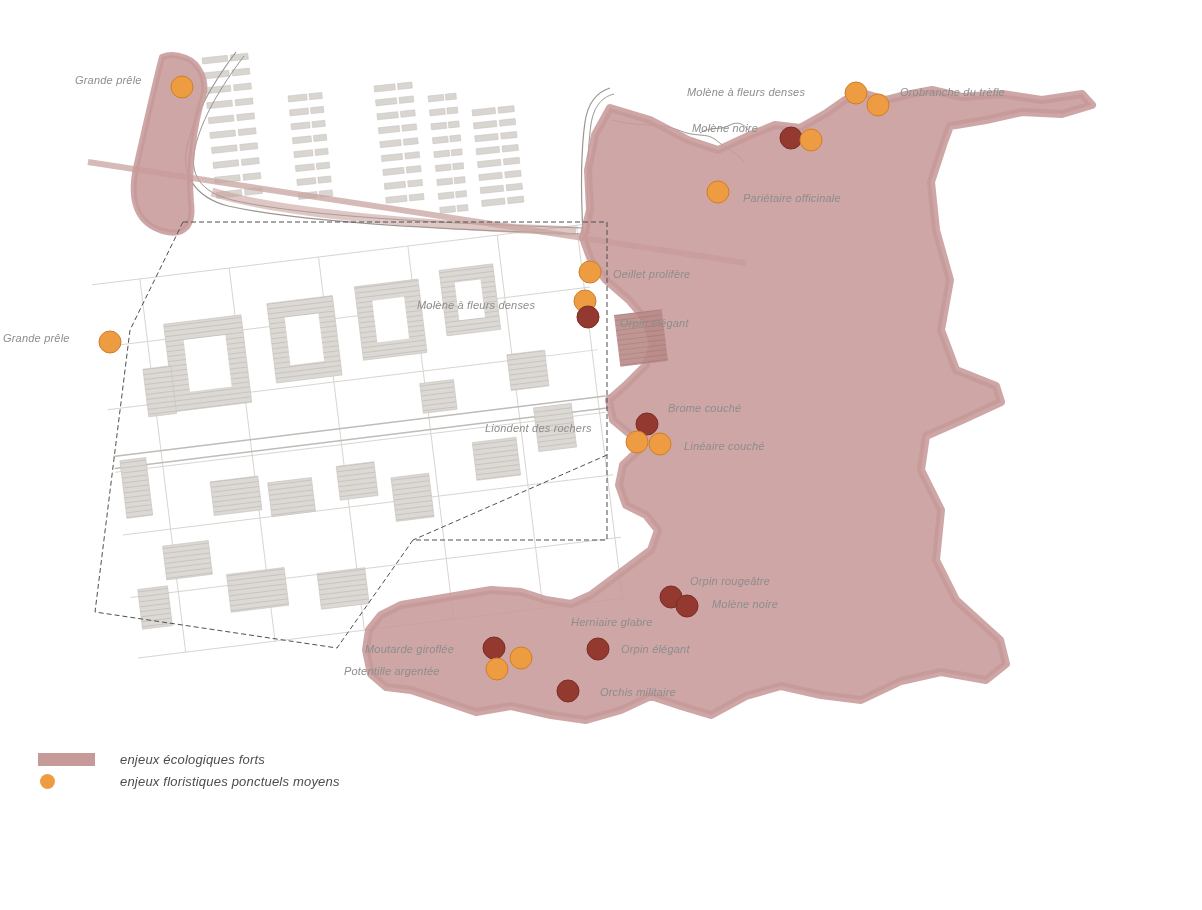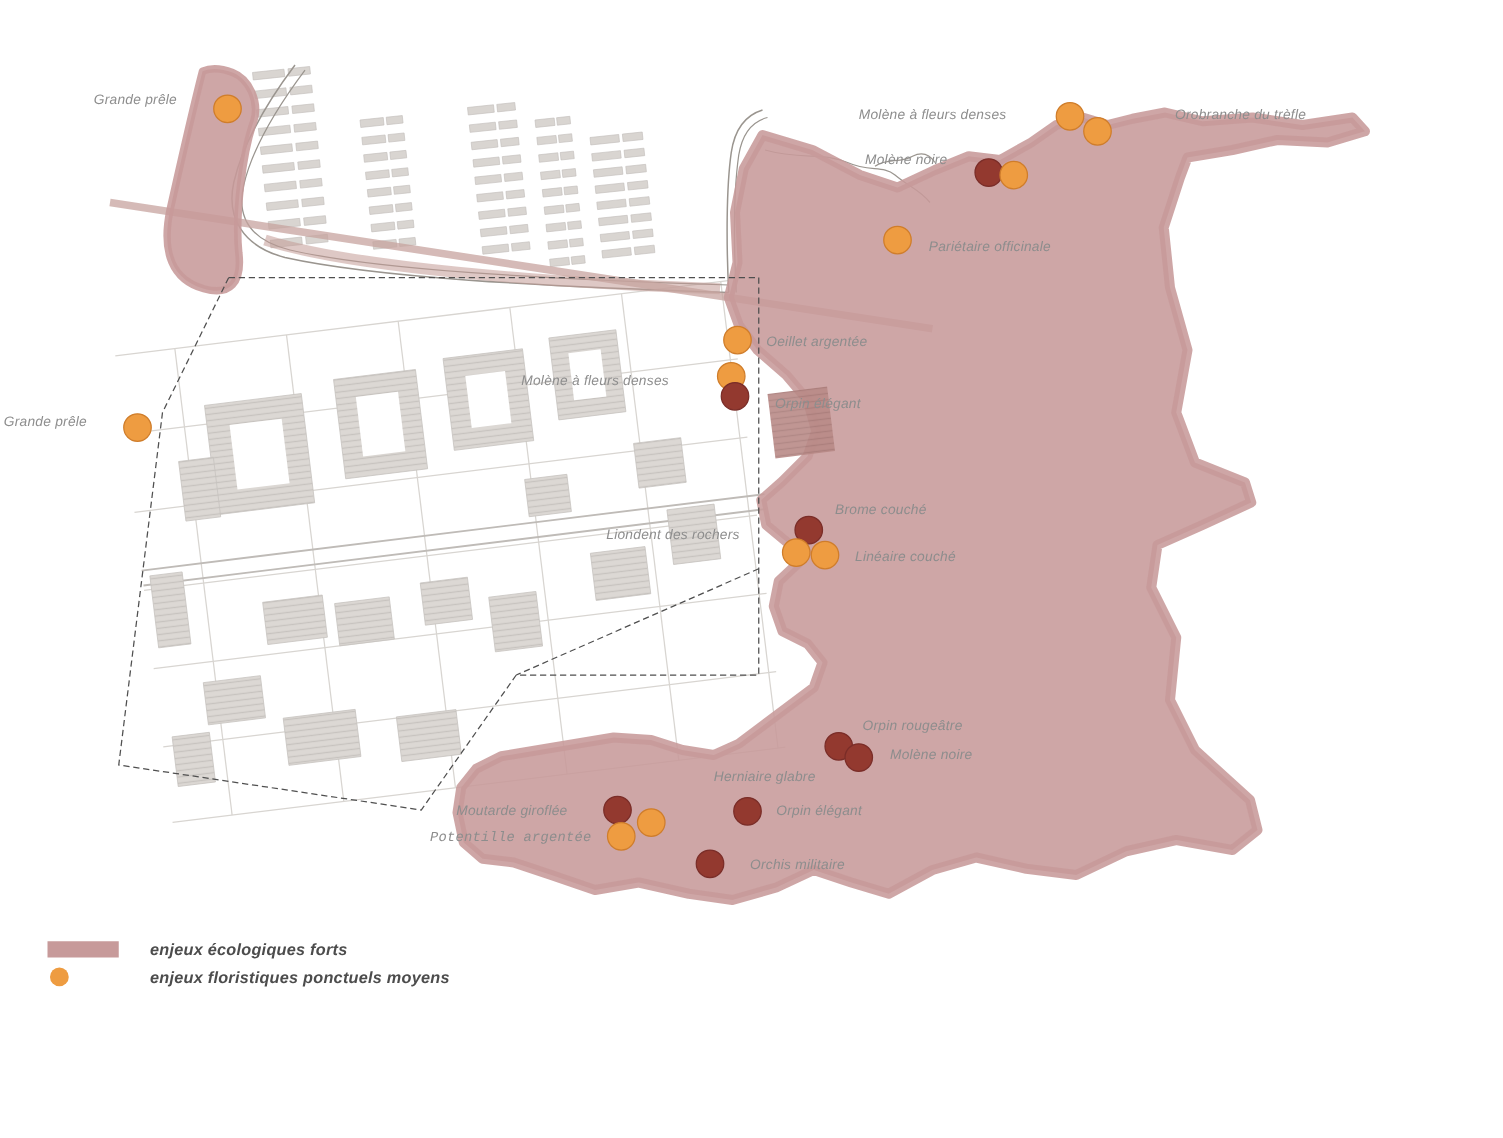--- a/index.html
+++ b/index.html
@@ -15,21 +15,21 @@
   }
   .dot{
     position:absolute;width:23px;height:23px;border-radius:50%;
     box-sizing:border-box;border:1.5px solid transparent;
     transform:translate(-50%,-50%);
   }
   #legend{position:absolute;left:38px;top:748px;}
   .legend-title{
     font-size:13.5px;font-style:italic;color:#5a5a5a;letter-spacing:.4px;margin-bottom:9px;
   }
-  .legend-row{display:flex;align-items:center;height:22px;font-weight:bold;}
+  .legend-row{display:flex;align-items:center;height:22px;}
   .legend-icon{width:82px;display:flex;align-items:center;flex:0 0 82px;}
   .legend-swatch{width:57px;height:13px;display:inline-block;}
   .legend-dot{width:15px;height:15px;border-radius:50%;display:inline-block;margin-left:2px;}
   .legend-label{font-size:13px;font-style:italic;color:#4c4c4c;letter-spacing:.2px;}
 </style>
 </head>
 <body>
 
 <div id="stage">
 
@@ -218,28 +218,28 @@
       <line x1="607" y1="455" x2="413" y2="540"></line>
     </g>
   </svg>
 
   <div id="marker-layer">
       <div class="dot" style="left: 182px; top: 67px; background: rgb(238, 156, 65); border-color: rgb(207, 125, 43);"></div>
       <div class="marker-label" style="left: 75px; top: 60px; color: rgb(141, 141, 141);">Grande prêle</div>
       <div class="dot" style="left: 856px; top: 73px; background: rgb(238, 156, 65); border-color: rgb(207, 125, 43);"></div>
       <div class="marker-label" style="left: 687px; top: 72px; color: rgb(141, 141, 141);">Molène à fleurs denses</div>
       <div class="dot" style="left: 878px; top: 85px; background: rgb(238, 156, 65); border-color: rgb(207, 125, 43);"></div>
-      <div class="marker-label" style="left: 940px; top: 72px; color: rgb(141, 141, 141); text-align: center;">Orobranche du trèfle</div>
+      <div class="marker-label" style="left: 900px; top: 72px; color: rgb(141, 141, 141); text-align: center;">Orobranche du trèfle</div>
       <div class="dot" style="left: 791px; top: 118px; background: rgb(147, 57, 47); border-color: rgb(122, 45, 40);"></div>
       <div class="dot" style="left: 811px; top: 120px; background: rgb(238, 156, 65); border-color: rgb(207, 125, 43);"></div>
       <div class="marker-label" style="left: 692px; top: 108px; color: rgb(141, 141, 141);">Molène noire</div>
       <div class="dot" style="left: 718px; top: 172px; background: rgb(238, 156, 65); border-color: rgb(207, 125, 43);"></div>
       <div class="marker-label" style="left: 743px; top: 178px; color: rgb(141, 141, 141);">Pariétaire officinale</div>
       <div class="dot" style="left: 590px; top: 252px; background: rgb(238, 156, 65); border-color: rgb(207, 125, 43);"></div>
-      <div class="marker-label" style="left: 613px; top: 254px; color: rgb(141, 141, 141);">Oeillet argentée</div>
+      <div class="marker-label" style="left: 613px; top: 254px; color: rgb(141, 141, 141);">Oeillet prolifère</div>
       <div class="dot" style="left: 585px; top: 281px; background: rgb(238, 156, 65); border-color: rgb(207, 125, 43);"></div>
       <div class="marker-label" style="left: 417px; top: 285px; color: rgb(141, 141, 141);">Molène à fleurs denses</div>
       <div class="dot" style="left: 588px; top: 297px; background: rgb(147, 57, 47); border-color: rgb(122, 45, 40);"></div>
       <div class="marker-label" style="left: 620px; top: 303px; color: rgb(141, 141, 141);">Orpin élégant</div>
       <div class="dot" style="left: 647px; top: 404px; background: rgb(147, 57, 47); border-color: rgb(122, 45, 40);"></div>
       <div class="marker-label" style="left: 668px; top: 388px; color: rgb(141, 141, 141);">Brome couché</div>
       <div class="dot" style="left: 637px; top: 422px; background: rgb(238, 156, 65); border-color: rgb(207, 125, 43);"></div>
       <div class="dot" style="left: 660px; top: 424px; background: rgb(238, 156, 65); border-color: rgb(207, 125, 43);"></div>
       <div class="marker-label" style="left: 684px; top: 426px; color: rgb(141, 141, 141);">Linéaire couché</div>
       <div class="marker-label" style="left: 485px; top: 408px; color: rgb(141, 141, 141);">Liondent des rochers</div>
@@ -247,21 +247,21 @@
       <div class="marker-label" style="left: 690px; top: 561px; color: rgb(141, 141, 141);">Orpin rougeâtre</div>
       <div class="dot" style="left: 687px; top: 586px; background: rgb(147, 57, 47); border-color: rgb(122, 45, 40);"></div>
       <div class="marker-label" style="left: 712px; top: 584px; color: rgb(141, 141, 141);">Molène noire</div>
       <div class="marker-label" style="left: 571px; top: 602px; color: rgb(141, 141, 141);">Herniaire glabre</div>
       <div class="dot" style="left: 494px; top: 628px; background: rgb(147, 57, 47); border-color: rgb(122, 45, 40);"></div>
       <div class="marker-label" style="left: 365px; top: 629px; color: rgb(141, 141, 141); font-style: italic;">Moutarde giroflée</div>
       <div class="dot" style="left: 598px; top: 629px; background: rgb(147, 57, 47); border-color: rgb(122, 45, 40);"></div>
       <div class="marker-label" style="left: 621px; top: 629px; color: rgb(141, 141, 141);">Orpin élégant</div>
       <div class="dot" style="left: 497px; top: 649px; background: rgb(238, 156, 65); border-color: rgb(207, 125, 43);"></div>
       <div class="dot" style="left: 521px; top: 638px; background: rgb(238, 156, 65); border-color: rgb(207, 125, 43);"></div>
-      <div class="marker-label" style="left: 344px; top: 651px; color: rgb(141, 141, 141); font-family: Liberation Mono, monospace;">Potentille argentée</div>
+      <div class="marker-label" style="left: 344px; top: 651px; color: rgb(141, 141, 141);">Potentille argentée</div>
       <div class="dot" style="left: 568px; top: 671px; background: rgb(147, 57, 47); border-color: rgb(122, 45, 40);"></div>
       <div class="marker-label" style="left: 600px; top: 672px; color: rgb(141, 141, 141);">Orchis militaire</div>
       <div class="dot" style="left: 110px; top: 322px; background: rgb(238, 156, 65); border-color: rgb(207, 125, 43);"></div>
       <div class="marker-label" style="left: 3px; top: 318px; color: rgb(141, 141, 141);">Grande prêle</div>
     </div>
 
   <div id="legend">
     <div id="legend-rows">
         <div class="legend-row">
           <span class="legend-icon">

